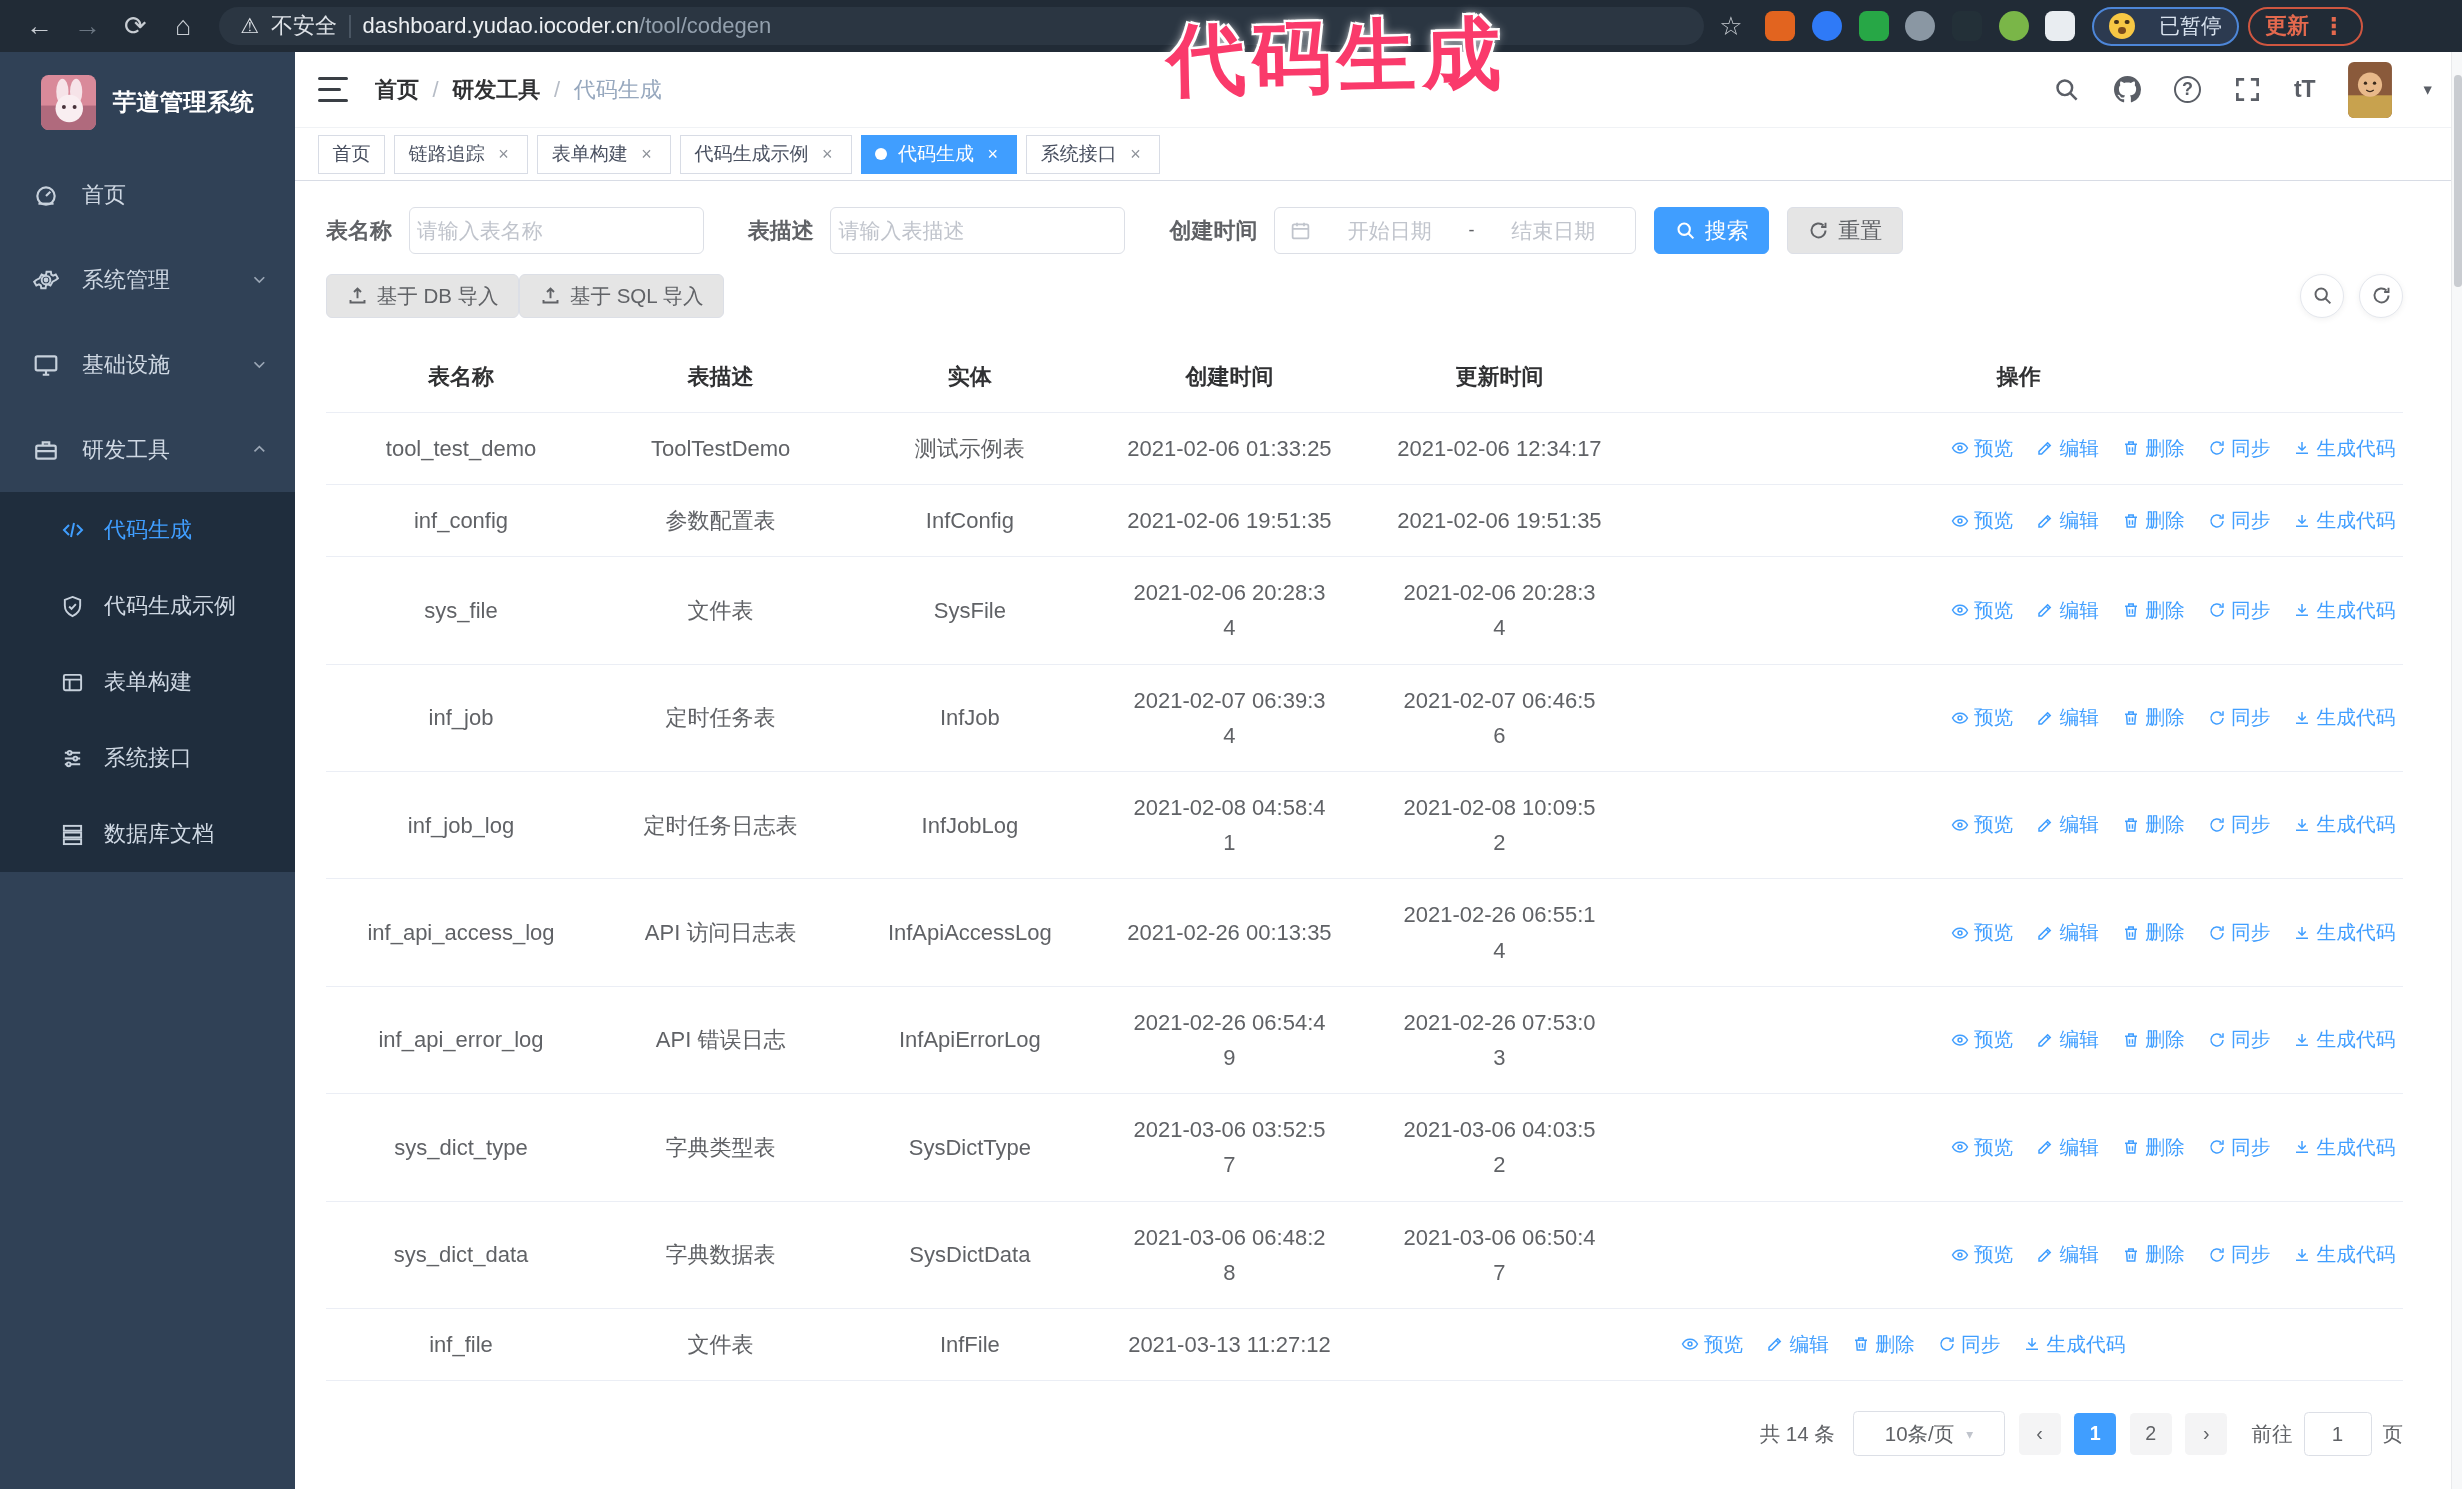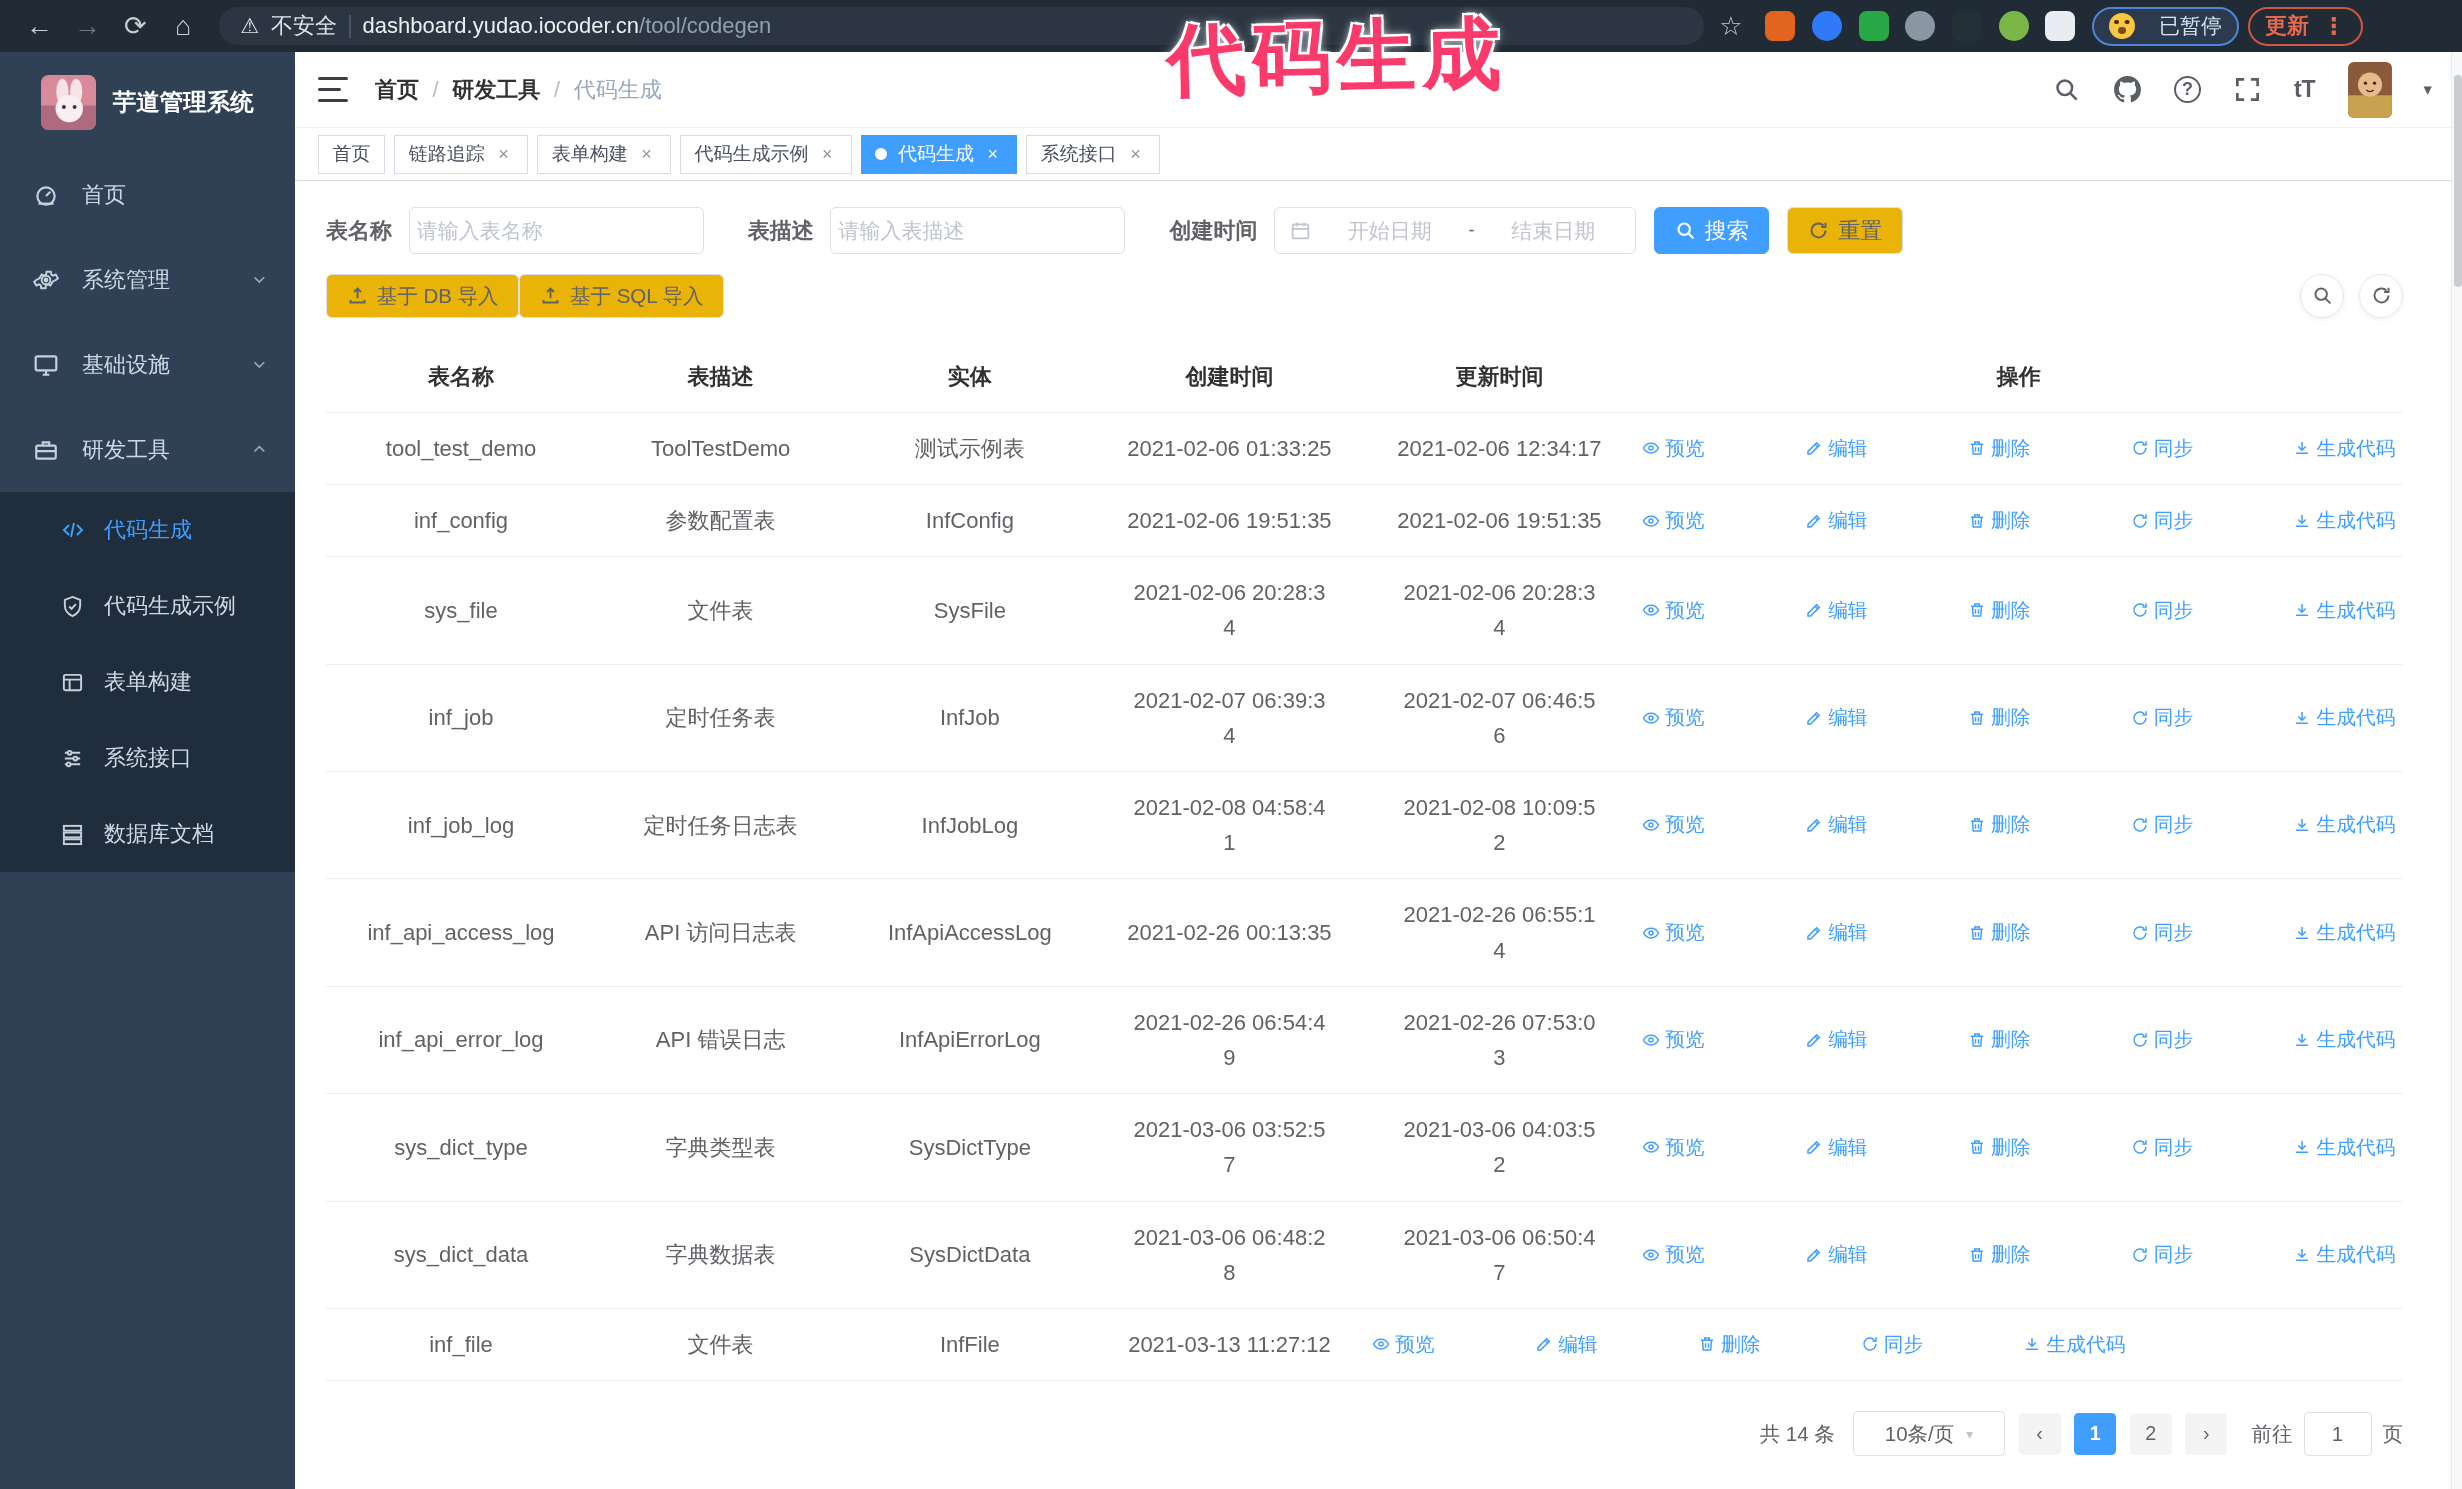--- a/index.html
+++ b/index.html
@@ -69,39 +69,39 @@
 
   
   .filter-row{ display:flex; align-items:center; }
   .f-label{ font-size:22px; font-weight:600; color:#606266; margin-right:16.7px; }
   .f-input{ width:295px; height:47px; border:0.8px solid #dcdfe6; border-radius:6px; padding:0 7px; font-size:21px; color:#606266; font-family:inherit; }
   .f-input::placeholder{ color:#c0c4cc; }
   .gap{ width:44px; }
   .date-range{ width:362px; height:47px; border:0.8px solid #dcdfe6; border-radius:6px; display:flex; align-items:center; padding:0 15px; gap:12px; color:#c0c4cc; font-size:21px; }
   .date-range .sep{ color:#606266; font-size:18px; }
   .date-range .ph{ flex:1; text-align:center; }
-  .btn{ height:47px; border-radius:6px; font-size:22px; display:inline-flex; align-items:center; gap:9px; padding:0 19.7px; cursor:pointer; border:0.8px solid #dcdfe6; background:#eab308; color:#606266; font-family:inherit;}
+  .btn{ height:47px; border-radius:6px; font-size:22px; display:inline-flex; align-items:center; gap:9px; padding:0 19.7px; cursor:pointer; border:0.8px solid #dcdfe6; background:#e5e5e5; color:#606266; font-family:inherit;}
   .btn.primary{ background:#409eff; border-color:#409eff; color:#fff; }
   .btn svg{ width:21px; height:21px; }
   .filter-row .btn{ margin-left:18px; }
 
   .tools-row{ display:flex; align-items:center; margin-top:19.7px; }
   .tools-row .btn{ height:44px; font-size:20.5px; margin-left:0;}
   .circle-group{ margin-left:auto; display:flex; gap:15px; }
   .circle-btn{ width:44px; height:44px; border-radius:50%; border:0.8px solid #e4e7ed; background:#fff; box-shadow:0 1.5px 6px rgba(0,0,0,.06); display:flex; align-items:center; justify-content:center; color:#606266; cursor:pointer; }
   .circle-btn svg{ width:21px; height:21px; }
 
   
   .table{ margin-top:23px; width:100%; font-size:22px; color:#606266; }
   .t-row{ display:flex; border-bottom:0.8px solid #ebeef5; align-items:center;}
   .t-row.head{ color:#303133; font-weight:600; }
   .t-cell{ text-align:center; padding:18px 7.6px; line-height:1.6; white-space:pre-line; word-break:break-all; }
   .col-name{ width:13%; } .col-desc{ width:12%; } .col-entity{ width:12%; }
   .col-created{ width:13%; } .col-updated{ width:13%; } .col-ops{ width:37%; }
-  .ops{ display:flex; justify-content:space-between; gap:23px; white-space:nowrap; }
+  .ops{ display:flex; justify-content:flex-end; gap:23px; white-space:nowrap; }
   .op-link{ color:#409eff; font-size:19.7px; display:inline-flex; align-items:center; gap:5.3px; cursor:pointer; text-decoration:none; }
   .op-link svg{ width:18px; height:18px; }
 
   
   .pager{ display:flex; align-items:center; justify-content:flex-end; margin-top:30px; font-size:20.5px; color:#606266; gap:13.6px; padding-bottom:15px;}
   .pg-total{ margin-right:4.5px; }
   .pg-size{ width:152px; height:45px; border:0.8px solid #dcdfe6; border-radius:4.5px; display:flex; align-items:center; justify-content:center; gap:12px; color:#606266; cursor:pointer;}
   .pg-size .caret{ color:#c0c4cc; font-size:13.6px;}
   .pg-btn{ min-width:42px; height:42px; border-radius:4.5px; background:#f4f4f5; color:#606266; display:flex; align-items:center; justify-content:center; font-size:19.7px; cursor:pointer; }
   .pg-btn.active{ background:#409eff; color:#fff; font-weight:700; }

